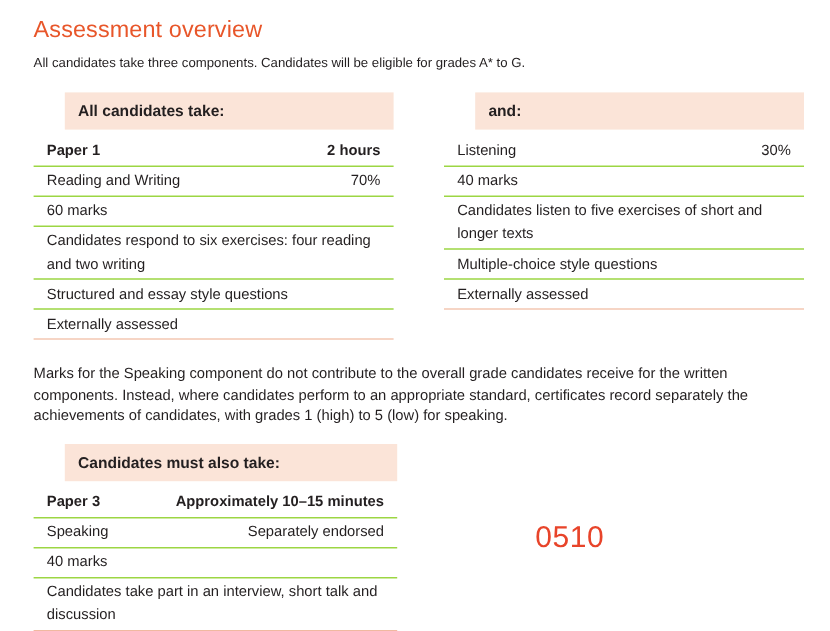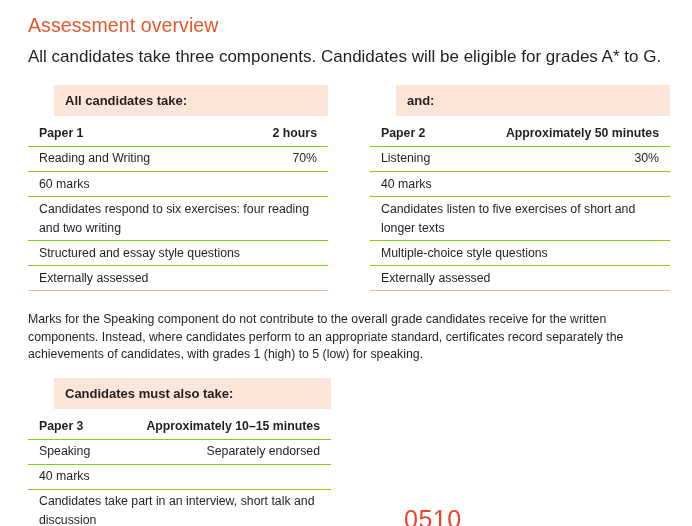--- a/index.html
+++ b/index.html
@@ -22,21 +22,21 @@
     padding: 14px 22px 0 28px;
   }
   .page-title {
     color: #e8562a;
     font-size: 19.5px;
     font-weight: normal;
     letter-spacing: 0.1px;
     margin: 0 0 9px 0;
   }
   .intro {
-    font-size: 17px;
+    font-size: 11px;
     line-height: 1.35;
     margin: 0 0 16px 0;
     color: #231f20;
   }
   .columns {
     display: flex;
     gap: 42px;
   }
   .col {
     width: 303px;
@@ -89,21 +89,22 @@
     line-height: 1.38;
   }
   .note {
     font-size: 12.3px;
     line-height: 1.42;
     margin: 20px 0 14px 0;
     width: 640px;
   }
   .bottom {
     display: flex;
-    align-items: flex-end;
+    gap: 42px;
+    align-items: flex-start;
   }
   .col-bottom {
     width: 303px;
   }
   .code {
     color: #e8442a;
     font-size: 25px;
     letter-spacing: 0.5px;
     margin-left: 73px;
     margin-top: 64px;
@@ -150,24 +151,20 @@
           <span class="row-text">Externally assessed</span>
         </div>
 
       </div>
     </div>
 
     <div class="col">
       <div class="card-head">and:</div>
       <div class="card-body">
 
-        <div class="row bold">
-          <span class="cell-left">Paper 2</span>
-          <span class="cell-right">Approximately 50 minutes</span>
-        </div>
 
         <div class="row">
           <span class="cell-left">Listening</span>
           <span class="cell-right">30%</span>
         </div>
 
         <div class="row single">
           <span class="row-text">40 marks</span>
         </div>
 

